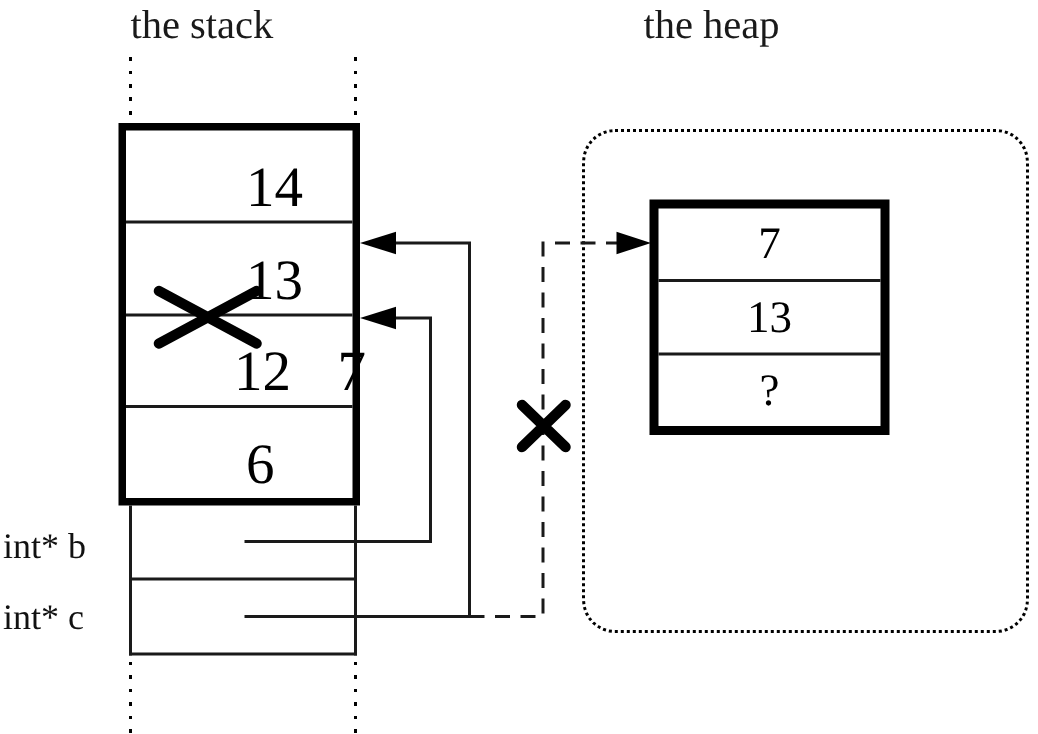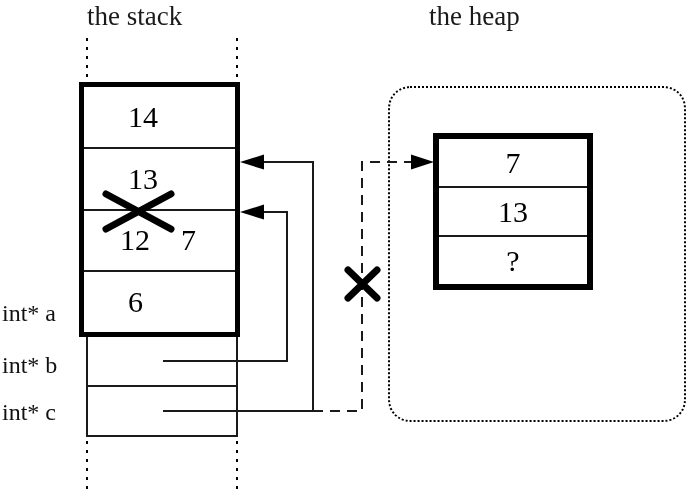--- a/index.html
+++ b/index.html
@@ -43,23 +43,24 @@
     left: 79px; top: 82px;
     width: 161px; height: 255px;
     border: 5px solid #000;
     background: #fff;
     display: flex;
     flex-direction: column;
   }
   .stack-frame .cell {
     flex: 1;
     display: flex;
-    align-items: center;
-    font-size: 30px;
+    align-items: flex-end;
+    font-size: 38px;
     position: relative;
+    padding-left: 36px;
   }
   .stack-frame .cell + .cell { border-top: 2px solid #1a1a1a; }
   .stack-frame .cell .val { margin-left: 44px; }
   .stack-frame .cell .old-val { margin-left: 36px; }
   .stack-frame .cell .new-val { margin-left: 31px; }
 
   
   .ptr-cells {
     position: absolute;
     left: 86px; top: 337px;
@@ -149,21 +150,20 @@
     <div class="cell">
       <span class="val">6</span>
     </div>
   </div>
 
   <div class="ptr-cells">
     <div class="pcell"></div>
     <div class="pcell"></div>
   </div>
 
-  <div class="ptr-label a">int* a</div>
   <div class="ptr-label b">int* b</div>
   <div class="ptr-label c">int* c</div>
 
   <div class="heap-region"></div>
 
   <div class="heap-block">
     <div class="cell">
       <span>7</span>
     </div>
     <div class="cell">

